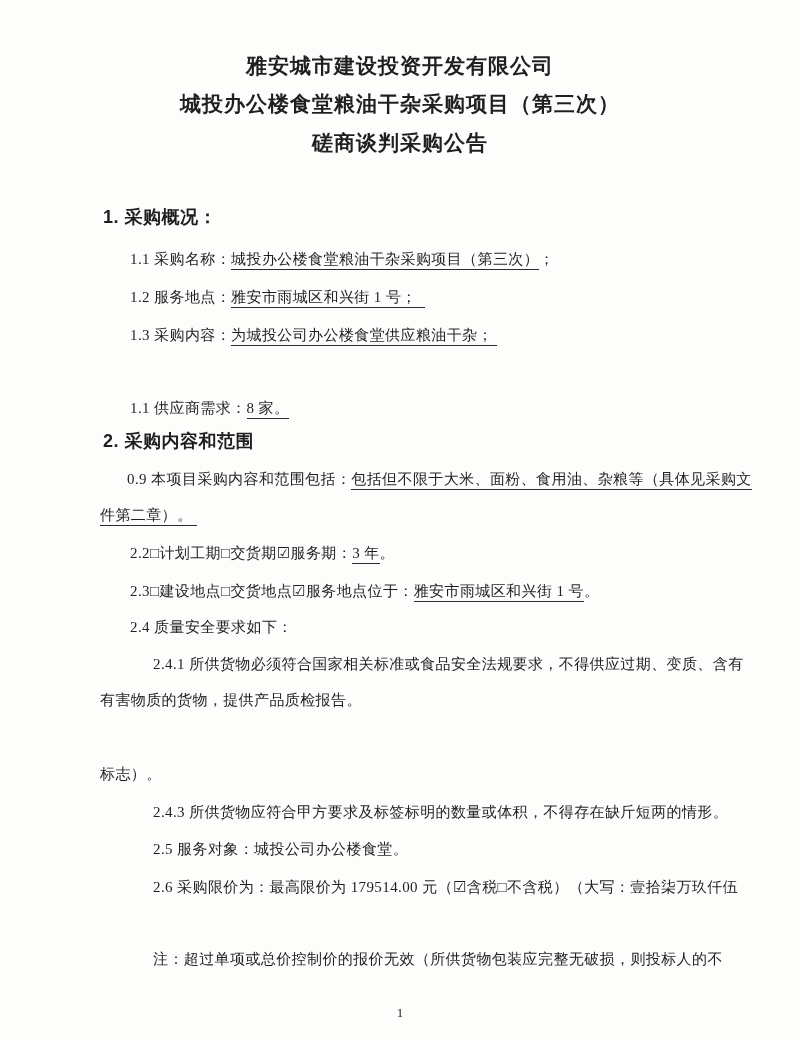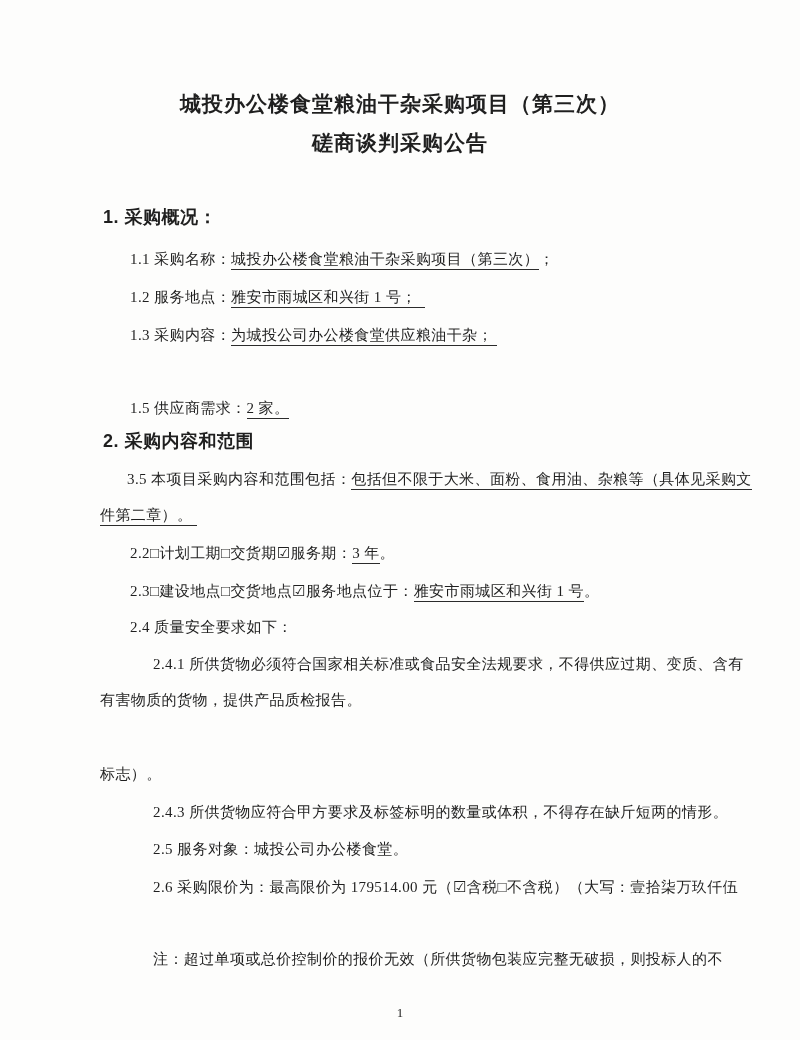--- a/index.html
+++ b/index.html
@@ -43,46 +43,47 @@
     text-align: center;
     font-size: 13px;
     letter-spacing: 0;
   }
 </style>
 </head>
 <body>
 
 <div class="page">
 
+  <div class="line title-line" style="top:56px">雅安城市建设投资开发有限公司</div>
   <div class="line title-line" style="top:94px">城投办公楼食堂粮油干杂采购项目（第三次）</div>
   <div class="line title-line" style="top:133px">磋商谈判采购公告</div>
 
   <div class="line section-heading" style="top:207px; left:103px">1. 采购概况：</div>
 
   <div class="line" style="top:249px; left:130px">
     <span>1.1 采购名称：</span><span class="u">城投办公楼食堂粮油干杂采购项目（第三次）</span><span>；</span>
   </div>
 
   <div class="line" style="top:287px; left:130px">
     <span>1.2 服务地点：</span><span class="u">雅安市雨城区和兴街 1 号；&nbsp;&nbsp;</span>
   </div>
 
   <div class="line" style="top:325px; left:130px">
     <span>1.3 采购内容：</span><span class="u">为城投公司办公楼食堂供应粮油干杂；&nbsp;</span>
   </div>
 
 
   <div class="line" style="top:398px; left:130px">
-    <span>1.5 供应商需求：</span><span class="u">2 家。</span>
+    <span>1.1 供应商需求：</span><span class="u">8 家。</span>
   </div>
 
   <div class="line section-heading" style="top:431px; left:103px">2. 采购内容和范围</div>
 
   <div class="line" style="top:469px; left:127px">
-    <span>3.5 本项目采购内容和范围包括：</span><span class="u">包括但不限于大米、面粉、食用油、杂粮等（具体见采购文</span>
+    <span>0.9 本项目采购内容和范围包括：</span><span class="u">包括但不限于大米、面粉、食用油、杂粮等（具体见采购文</span>
   </div>
   <div class="line" style="top:505px; left:100px">
     <span class="u">件第二章）。&nbsp;</span>
   </div>
 
   <div class="line" style="top:543px; left:130px">
     <span>2.2□计划工期□交货期☑服务期：</span><span class="u">3 年</span><span>。</span>
   </div>
 
   <div class="line" style="top:581px; left:130px">

